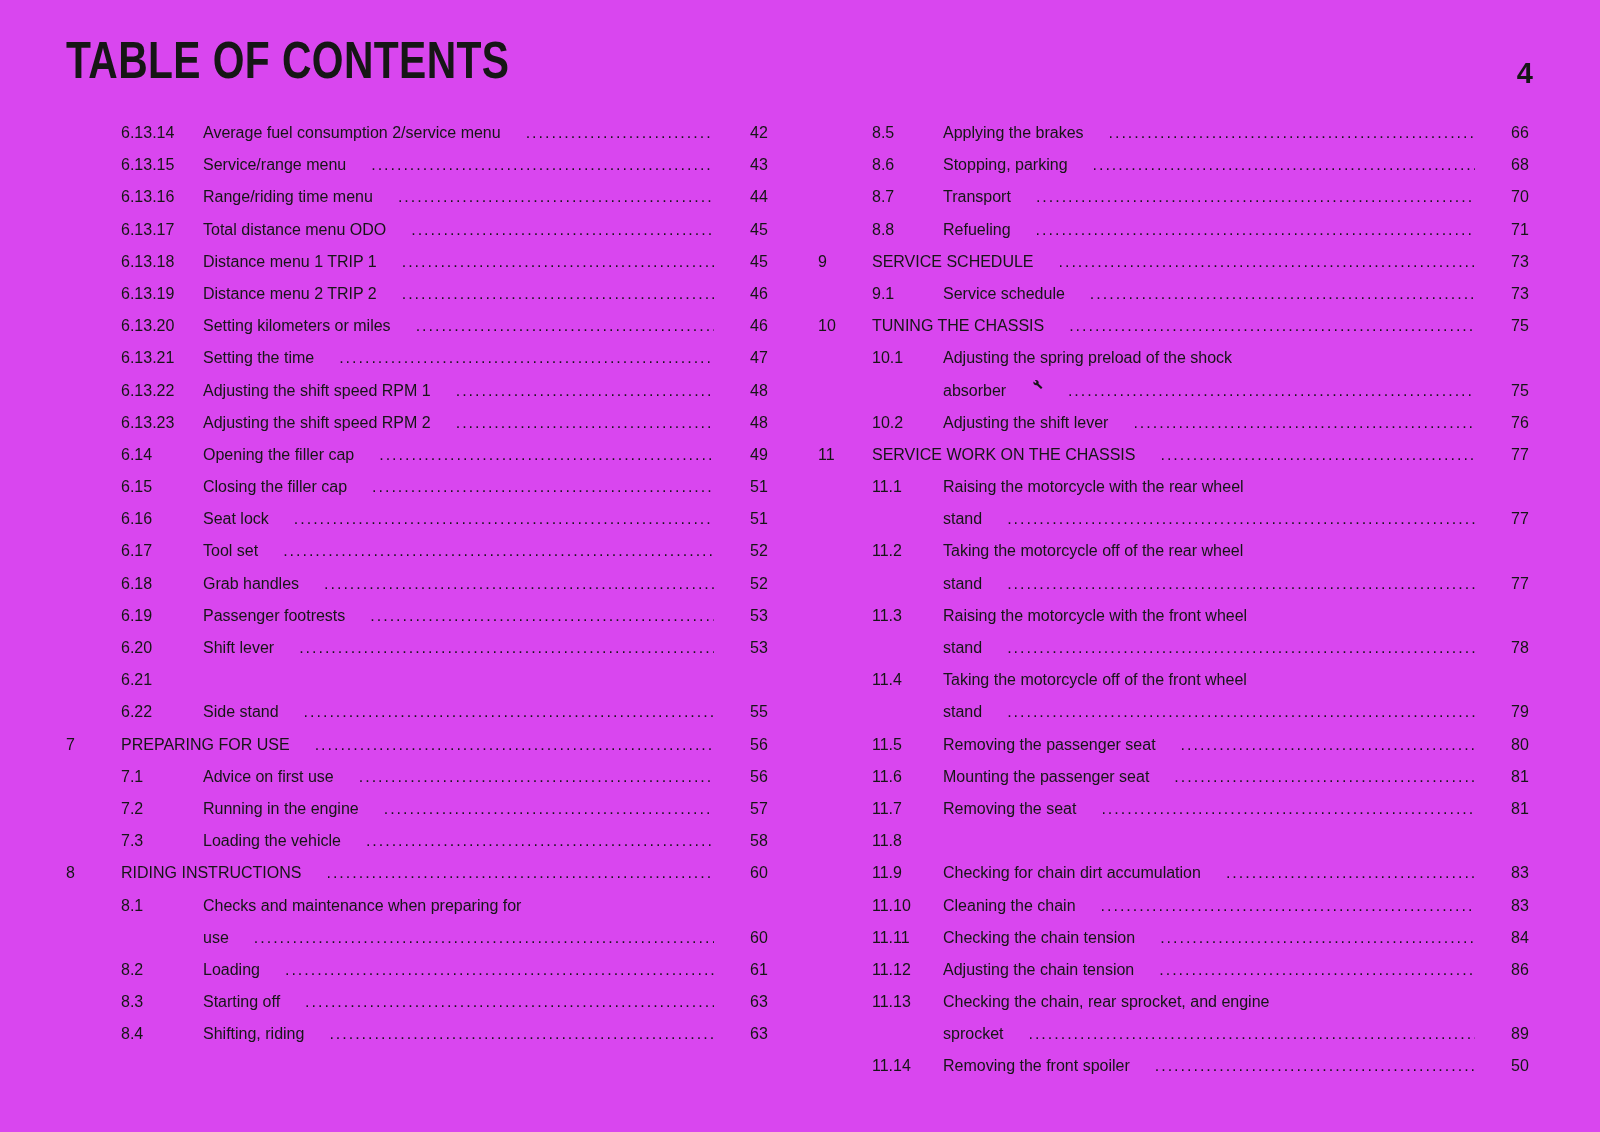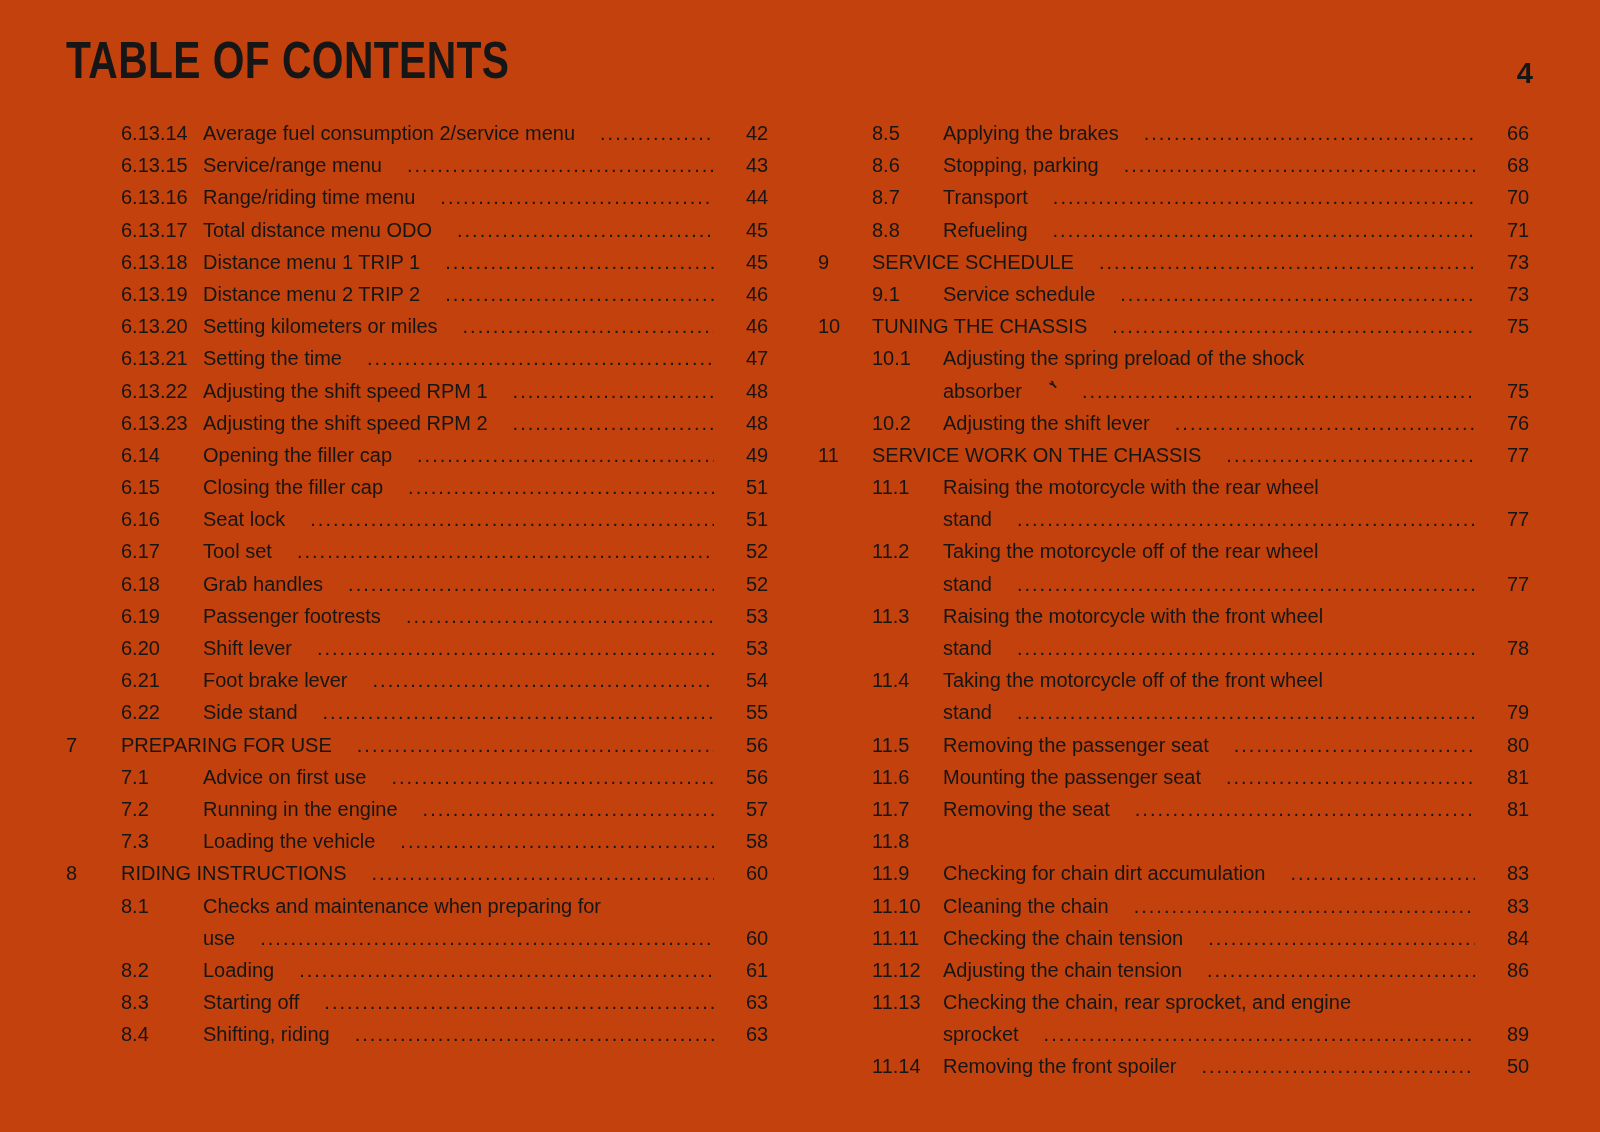--- a/index.html
+++ b/index.html
@@ -1,50 +1,50 @@
 <!DOCTYPE html>
 <html><head>
 <meta charset="utf-8">
 <style>
   html,body{margin:0;padding:0;background:#e8e8e8;}
   .page{
     position:relative;
     width:1600px;height:1132px;
-    background:#c2410c;
+    background:#d946ef;
     overflow:hidden;
     font-family:"Liberation Sans","DejaVu Sans",sans-serif;
     color:#161616;
   }
   .doc-title{
     position:absolute;left:66px;top:33px;
     font-size:51px;font-weight:700;line-height:1.1;
     transform:scaleX(0.80);transform-origin:left center;
     white-space:nowrap;letter-spacing:0.5px;
   }
   .corner-page{
     position:absolute;top:57px;left:1363px;width:170px;
     text-align:right;font-size:29px;font-weight:700;
   }
-  .col{position:absolute;top:117px;font-size:20px;}
+  .col{position:absolute;top:117px;font-size:16px;}
   .col.left{left:66px;width:706px;}
   .col.right{left:818px;width:715px;}
   .line{display:flex;height:32.2px;line-height:32.2px;white-space:nowrap;}
   .num{flex:0 0 auto;}
   .col .num.lvl1{width:55px;}
   .col .num.lvl2{margin-left:55px;width:82px;}
   .col.right .num.lvl1{width:54px;}
   .col.right .num.lvl2{margin-left:54px;width:71px;}
   .eline{flex:1 1 auto;display:flex;min-width:0;gap:20px;}
   .t{flex:0 0 auto;}
   .dots{flex:1 1 auto;overflow:hidden;margin-left:5px;}
   .dots::after{
     content:"...........................................................................................................................";
     letter-spacing:2px;
   }
-  .pg{flex:0 0 auto;margin-left:12px;min-width:26px;text-align:left;}
+  .pg{flex:0 0 auto;margin-left:12px;min-width:26px;text-align:center;}
   .wrench{width:19px;height:19px;vertical-align:-2.5px;margin-left:7px;fill:#161616;}
 </style>
 </head>
 <body>
 
 <div class="page">
   <div class="doc-title">TABLE OF CONTENTS</div>
   <div class="corner-page">4</div>
   <div class="col left" id="col-left">
       <div class="line">
@@ -178,25 +178,20 @@
       <div class="line">
         <span class="num lvl2">6.20</span>
         <span class="eline">
           <span class="t">Shift lever</span>
           <span class="dots"></span>
           <span class="pg">53</span>
         </span>
       </div>
       <div class="line">
         <span class="num lvl2">6.21</span>
-        <span class="eline">
-          <span class="t">Foot brake lever</span>
-          <span class="dots"></span>
-          <span class="pg">54</span>
-        </span>
       </div>
       <div class="line">
         <span class="num lvl2">6.22</span>
         <span class="eline">
           <span class="t">Side stand</span>
           <span class="dots"></span>
           <span class="pg">55</span>
         </span>
       </div>
       <div class="line">

